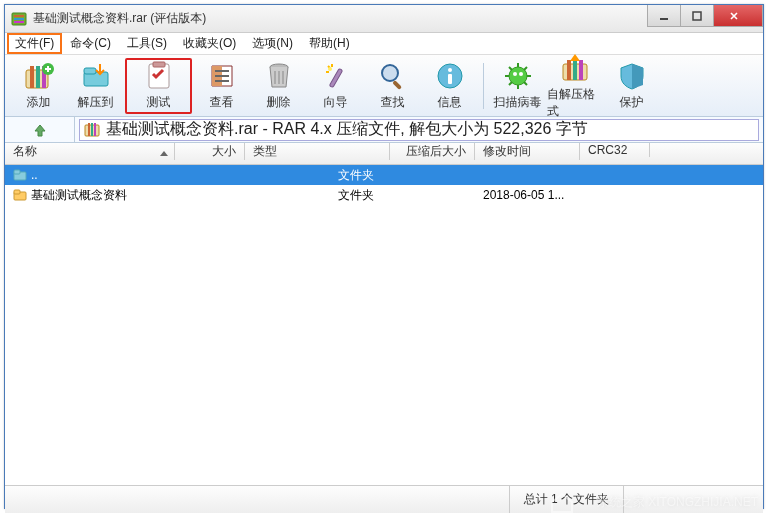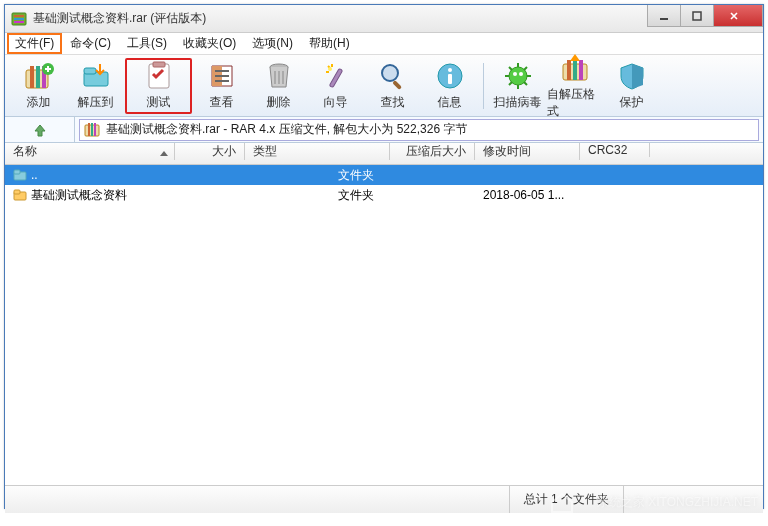--- a/index.html
+++ b/index.html
@@ -20,21 +20,21 @@
 .tool-btn{width:55px;height:56px;display:flex;flex-direction:column;align-items:center;justify-content:center;border-radius:2px;cursor:default}
 .tool-btn.hl{border:2px solid #d22;width:67px}
 .tool-btn .ticon{width:32px;height:32px;display:flex;align-items:center;justify-content:center}
 .tool-btn .tlabel{font-size:12px;color:#333;margin-top:2px}
 .tool-sep{width:1px;height:46px;background:#bcd;margin:0 4px}
 .addr{height:26px;display:flex;align-items:center;border-bottom:1px solid #bcd;background:#f6faff}
 .addr-up{width:70px;height:100%;display:flex;align-items:center;justify-content:center;border-right:1px solid #bcd}
 .addr-up svg{width:18px;height:18px}
 .addr-field{flex:1;height:22px;margin:0 4px;background:#fff;border:1px solid #aad;display:flex;align-items:center;padding:0 4px;gap:6px}
 .addr-field svg{width:16px;height:16px;flex-shrink:0}
-.addr-text{color:#222;font-size:12px;white-space:nowrap}
+.addr-text{color:#222;font-size:16px;white-space:nowrap}
 .cols{height:22px;background:linear-gradient(180deg,#fdfdfd,#eee);border-bottom:1px solid #ccc;display:flex;align-items:flex-start}
 .col{border-right:1px solid #ccc;display:flex;align-items:center;padding:0 8px;color:#333;position:relative}
 .col.sort::after{content:"";position:absolute;right:6px;top:8px;border-left:4px solid transparent;border-right:4px solid transparent;border-bottom:5px solid #666}
 .list{height:320px;background:#fff;overflow:auto}
 .row{height:20px;display:flex;align-items:center}
 .row.sel{background:#2f8ae0;color:#fff}
 .cell{padding:0 8px;display:flex;align-items:center;gap:4px;color:inherit}
 .cell svg{width:14px;height:14px;flex-shrink:0}
 .status{height:28px;background:linear-gradient(180deg,#fdfdfd,#eee);border-top:1px solid #ccc;display:flex;align-items:center}
 .status .spacer{flex:1}

